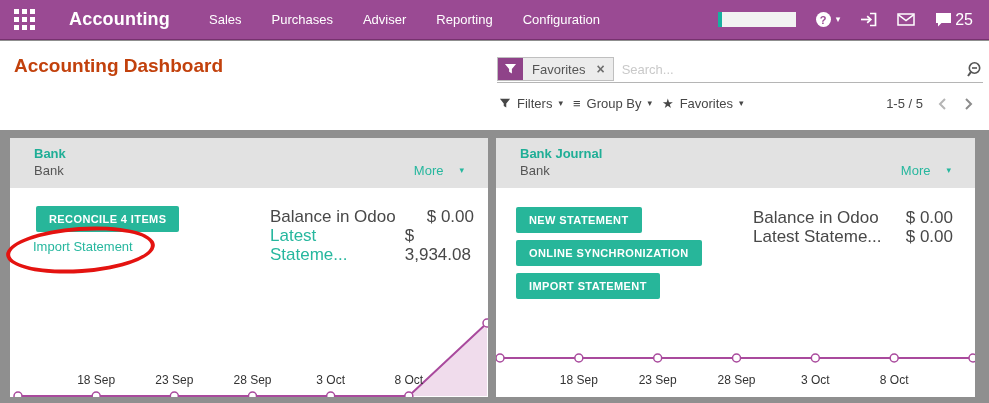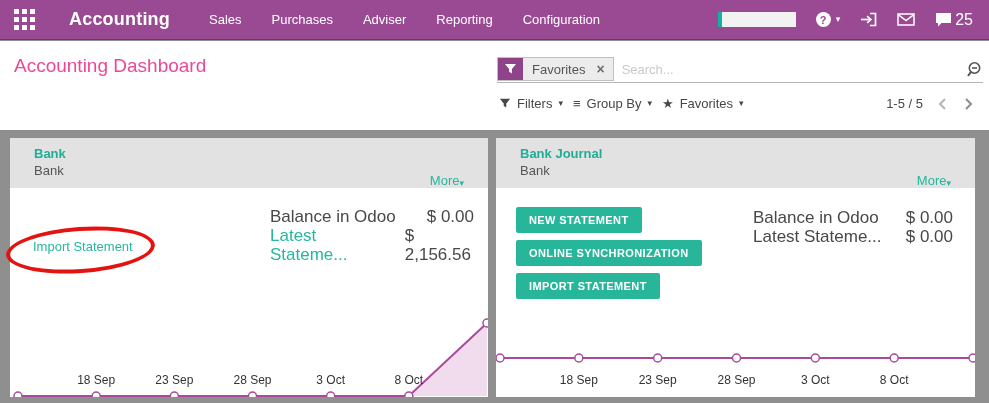--- a/index.html
+++ b/index.html
@@ -20,21 +20,21 @@
   .user-box { width:78px; height:15px; background:#f2f2f2; border-left:4px solid #17b0a0; cursor:pointer; }
   .help { display:flex; align-items:center; gap:5px; cursor:pointer; }
   .help-circle { width:15px; height:15px; border-radius:50%; background:#fff; color:#9a4a93;
                  font-size:11px; font-weight:bold; display:flex; align-items:center; justify-content:center; }
   .caret { font-size:9px; line-height:1; }
   .nav-icon { display:flex; align-items:center; cursor:pointer; }
   .chat { display:flex; align-items:center; gap:3px; font-size:16px; cursor:pointer; }
 
   
   .subheader { position:absolute; top:41px; left:0; width:989px; height:89px; background:#fff; }
-  .page-title { position:absolute; left:14px; top:14px; font-size:19px; font-weight:400; color:#ec4899; }
+  .page-title { position:absolute; left:14px; top:14px; font-size:19px; font-weight:700; color:#c2410c; }
   .search-bar { position:absolute; left:497px; top:15px; right:6px; height:27px;
                 display:flex; align-items:center; border-bottom:1px solid #b5b5b5; }
   .facet { display:flex; align-items:stretch; height:24px; border:1px solid #bfbfbf; background:#ececec; }
   .facet-icon { width:25px; background:#8f4389; display:flex; align-items:center; justify-content:center; }
   .facet-label { padding:0 9px; font-size:13px; color:#555; display:flex; align-items:center; }
   .facet-close { padding:0 8px 0 2px; color:#6e6e6e; font-weight:bold; font-size:14px;
                  display:flex; align-items:center; cursor:pointer; }
   .search-input { flex:1; border:0; outline:0; font-size:13px; color:#555; padding:0 8px; background:transparent; }
   .search-input::placeholder { color:#c9c9c9; }
   .controls { position:absolute; left:499px; top:55px; display:flex; gap:10px; align-items:center; }
@@ -44,21 +44,21 @@
   .pager-range { font-size:13px; color:#474747; }
   .pager-btn { cursor:pointer; display:flex; align-items:center; }
 
   
   .card { position:absolute; top:138px; height:259px; background:#fff; overflow:hidden; }
   #card-bank { left:10px; width:478px; }
   #card-bank-journal { left:496px; width:479px; }
   .card-header { height:50px; background:#e2e2e2; padding:8px 24px 0; display:flex; justify-content:space-between; }
   .card-title { font-size:13px; font-weight:bold; color:#1fae96; cursor:pointer; }
   .card-subtitle { font-size:13px; color:#555; margin-top:2px; }
-  .more { font-size:13px; color:#26b79e; cursor:pointer; margin-top:7px; display:flex; align-items:flex-end; gap:0; }
+  .more { font-size:13px; color:#26b79e; cursor:pointer; margin-top:7px; display:flex; align-items:center; gap:16px; }
   .btn { position:absolute; background:#27b69a; color:#fff; font-size:11px; font-weight:bold;
          letter-spacing:.4px; border:none; height:26px; padding:0 13px; border-radius:2px; cursor:pointer;
          white-space:nowrap; }
   .link { position:absolute; font-size:13px; color:#26b79e; cursor:pointer; }
   .stats { position:absolute; top:69px; font-size:17px; color:#484848; }
   .stat-row { display:flex; justify-content:space-between; line-height:19px; gap:24px; }
   .stat-link { color:#26b79e; cursor:pointer; }
 
   .chart { position:absolute; left:0; bottom:0; width:100%; height:119px; }
   .chart svg { position:absolute; left:0; top:0; }
@@ -185,30 +185,31 @@
     <div>
       <div class="card-title">Bank</div>
       <div class="card-subtitle">Bank</div>
     </div>
     <div class="more">
       <span>More</span>
       <span class="caret">▾</span>
     </div>
   </div>
 
+  <button class="btn" style="left:26px; top:68px;">RECONCILE 4 ITEMS</button>
   <span class="link" style="left:23px; top:101px;">Import Statement</span>
 
   <div class="stats" style="left:260px; right:14px;">
     <div class="stat-row">
       <span>Balance in Odoo</span>
       <span>$ 0.00</span>
     </div>
     <div class="stat-row">
       <span class="stat-link">Latest Stateme...</span>
-      <span>$ 2,156.56</span>
+      <span>$ 3,934.08</span>
     </div>
   </div>
 
   <div class="chart">
     <svg width="478" height="119" viewBox="0 0 478 119">
         <path d="M8 118 L 86.16666666666667 118 L 164.33333333333334 118 L 242.5 118 L 320.6666666666667 118 L 398.83333333333337 118 L 477 45 L 477 118 Z" fill="#f0dcec"></path>
         <polyline points="8,118 86.16666666666667,118 164.33333333333334,118 242.5,118 320.6666666666667,118 398.83333333333337,118 477,45" fill="none" stroke="#a94a9d" stroke-width="2"></polyline>
         <circle cx="8" cy="118" r="4" fill="#fff" stroke="#a94a9d" stroke-width="1.5"></circle>
         <circle cx="86.16666666666667" cy="118" r="4" fill="#fff" stroke="#a94a9d" stroke-width="1.5"></circle>
         <circle cx="164.33333333333334" cy="118" r="4" fill="#fff" stroke="#a94a9d" stroke-width="1.5"></circle>

